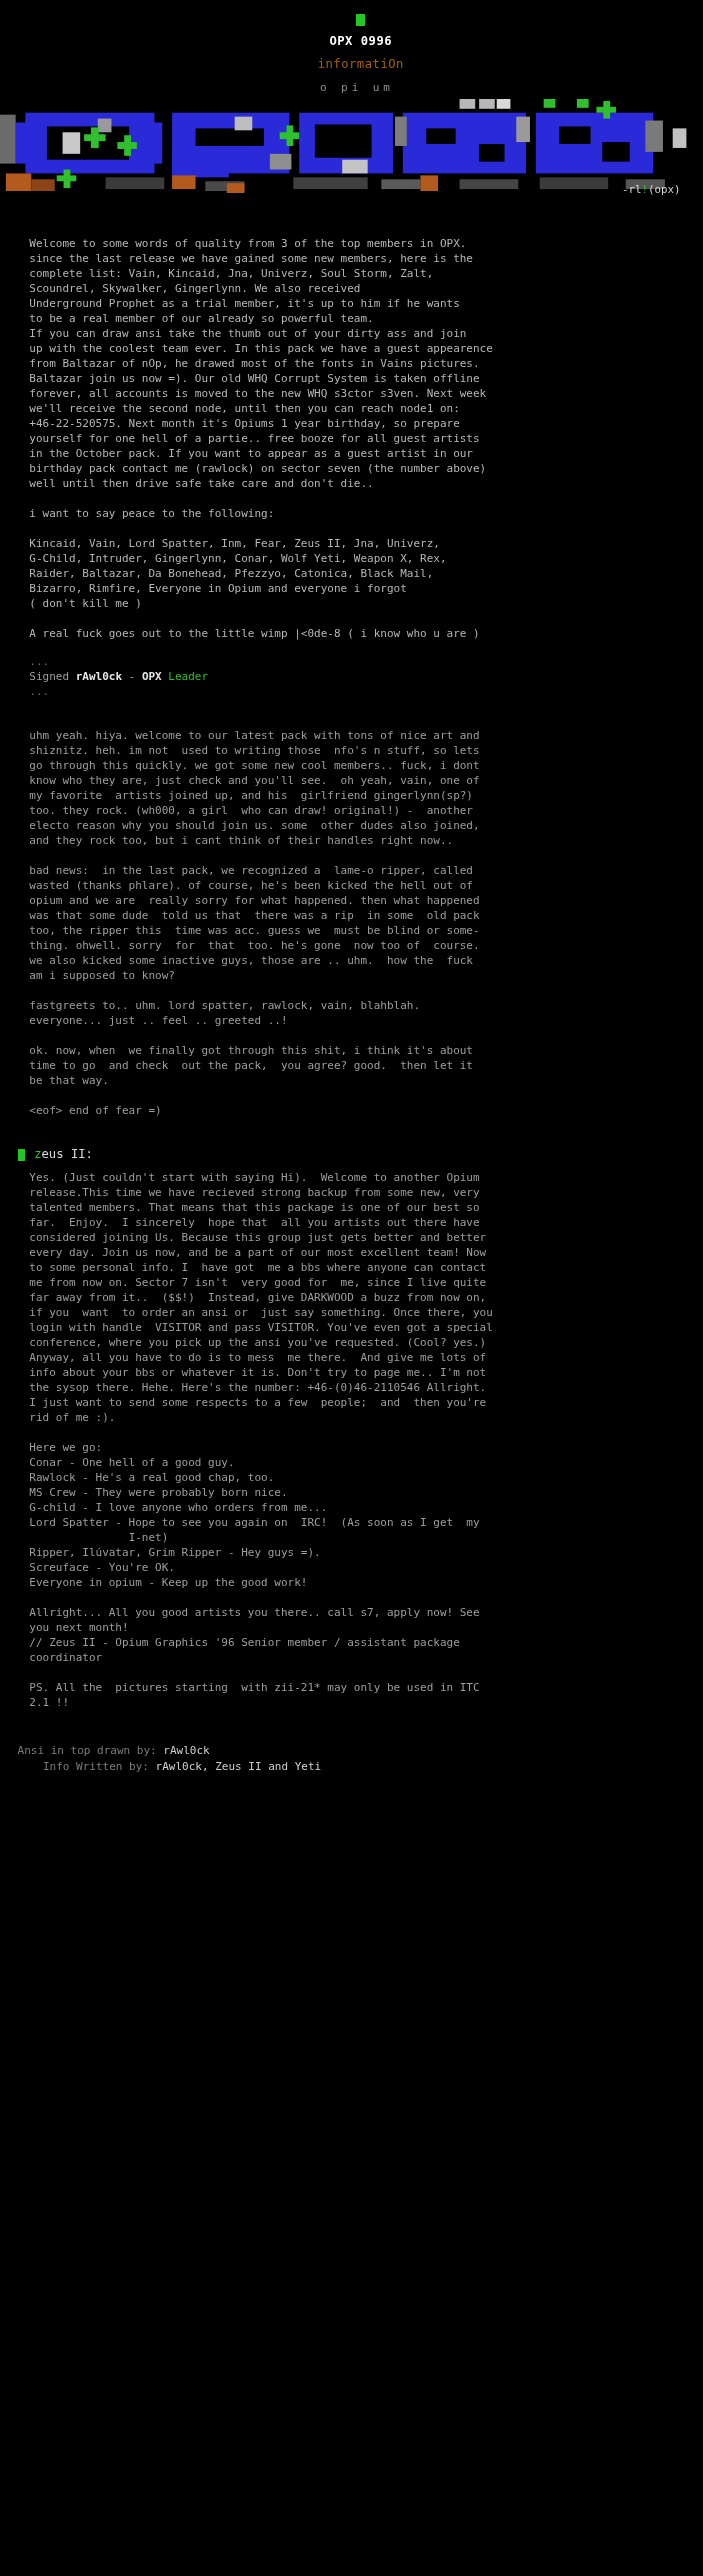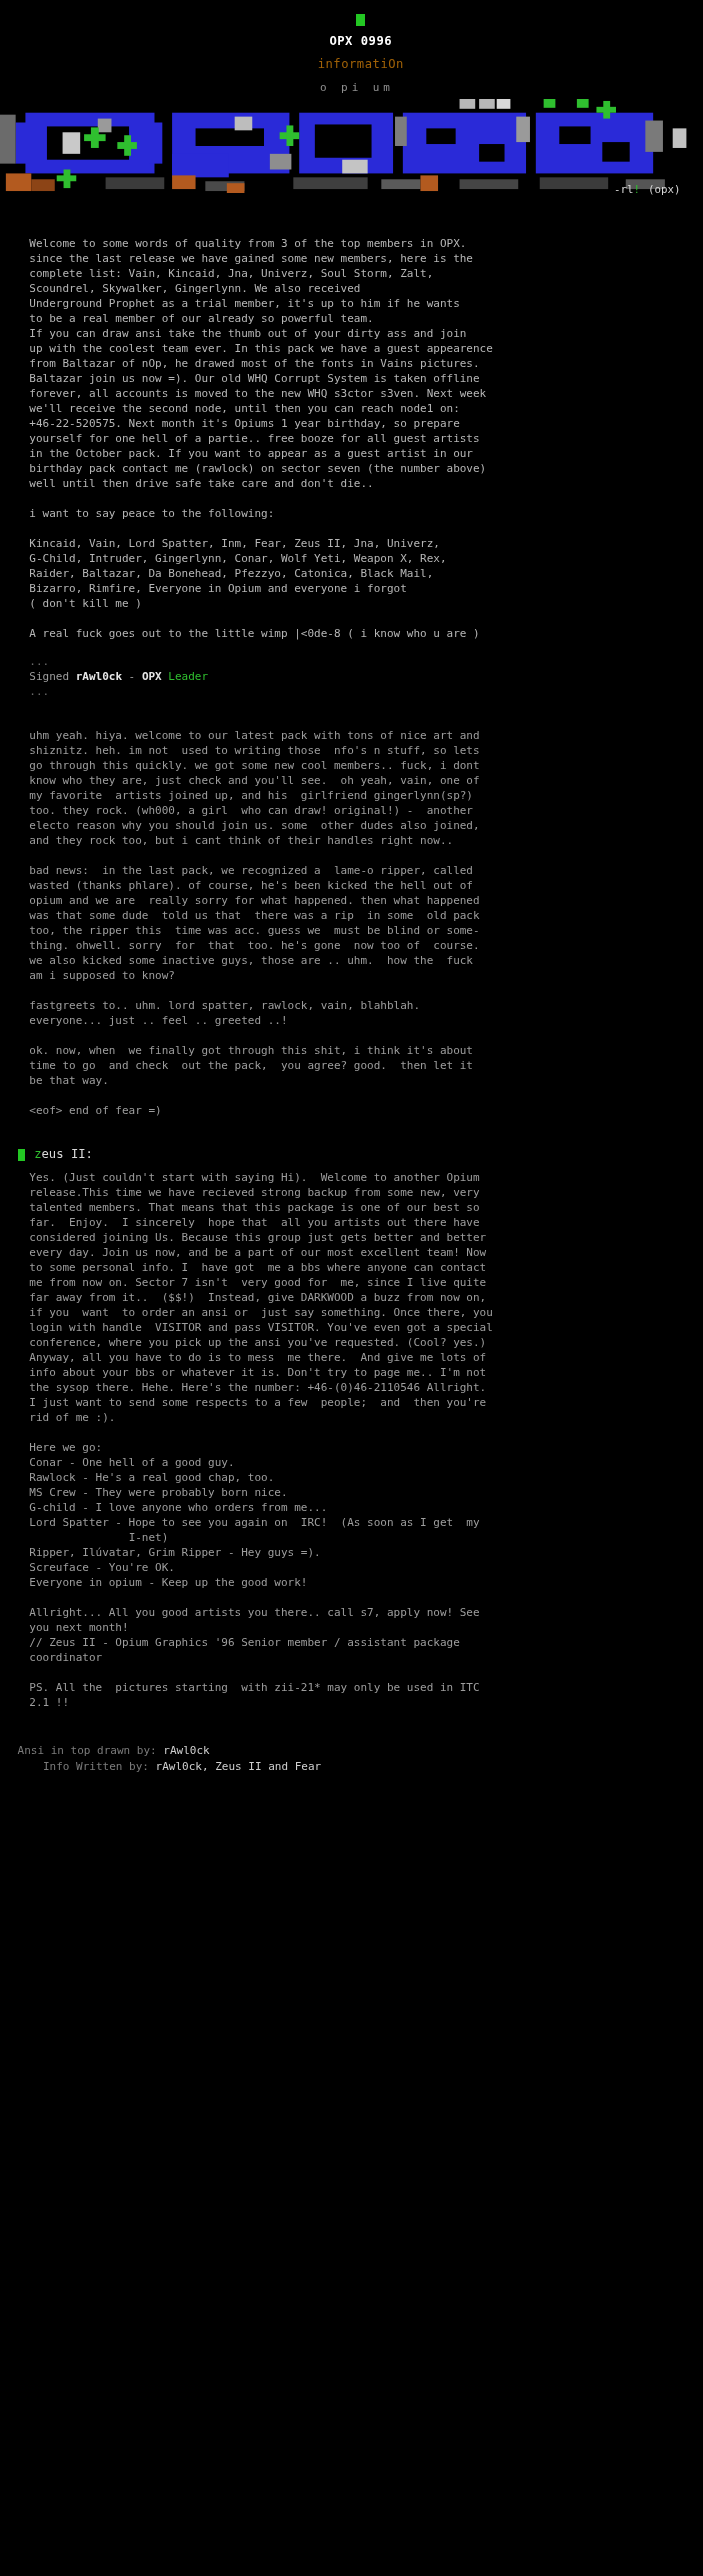--- a/index.html
+++ b/index.html
@@ -65,21 +65,21 @@
     left: 0; top: 0;
     width: 704px; height: 94px;
   }
   .sig {
     position: absolute;
     right: 23.5px;
     bottom: -3.9px;
     color: #e8e8e8;
     font-size: 10.8px;
   }
-  .sig .r { color: #d8d8d8; margin-left: 8px; }
+  .sig .r { color: #d8d8d8; }
   .sig .g { color: #2fbf2f; }
 
   .tagline {
     padding: 11.7px 0 0 0;
     text-align: center;
     color: #7a7a7a;
     font-size: 11.2px;
     letter-spacing: 0.4px;
   }
   .tagline .hl { color: #2f8f2f; }
@@ -317,17 +317,17 @@
 you next month!
 // Zeus II - Opium Graphics '96 Senior member / assistant package
 coordinator
 
 PS. All the  pictures starting  with zii-21* may only be used in ITC
 2.1 !!</div>
   </div>
 
   <div class="footer">
     <div><span>Ansi in top drawn by: </span><span class="nm">rAwl0ck</span></div>
-    <div class="ind"><span>Info Written by: </span><span class="nm">rAwl0ck, Zeus II and Fear</span></div>
+    <div class="ind"><span>Info Written by: </span><span class="nm">rAwl0ck, Zeus II and Yeti</span></div>
   </div>
 
 </div>
 
 
 </body></html>

